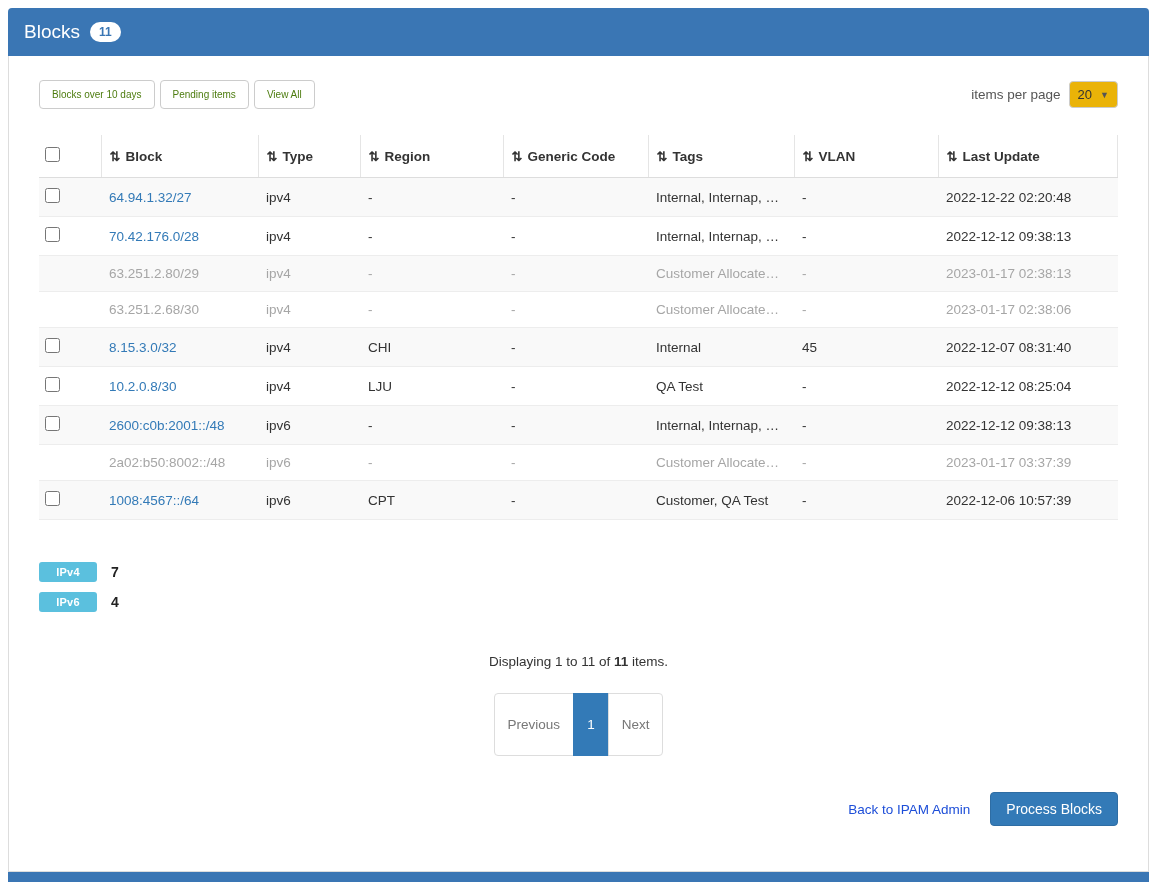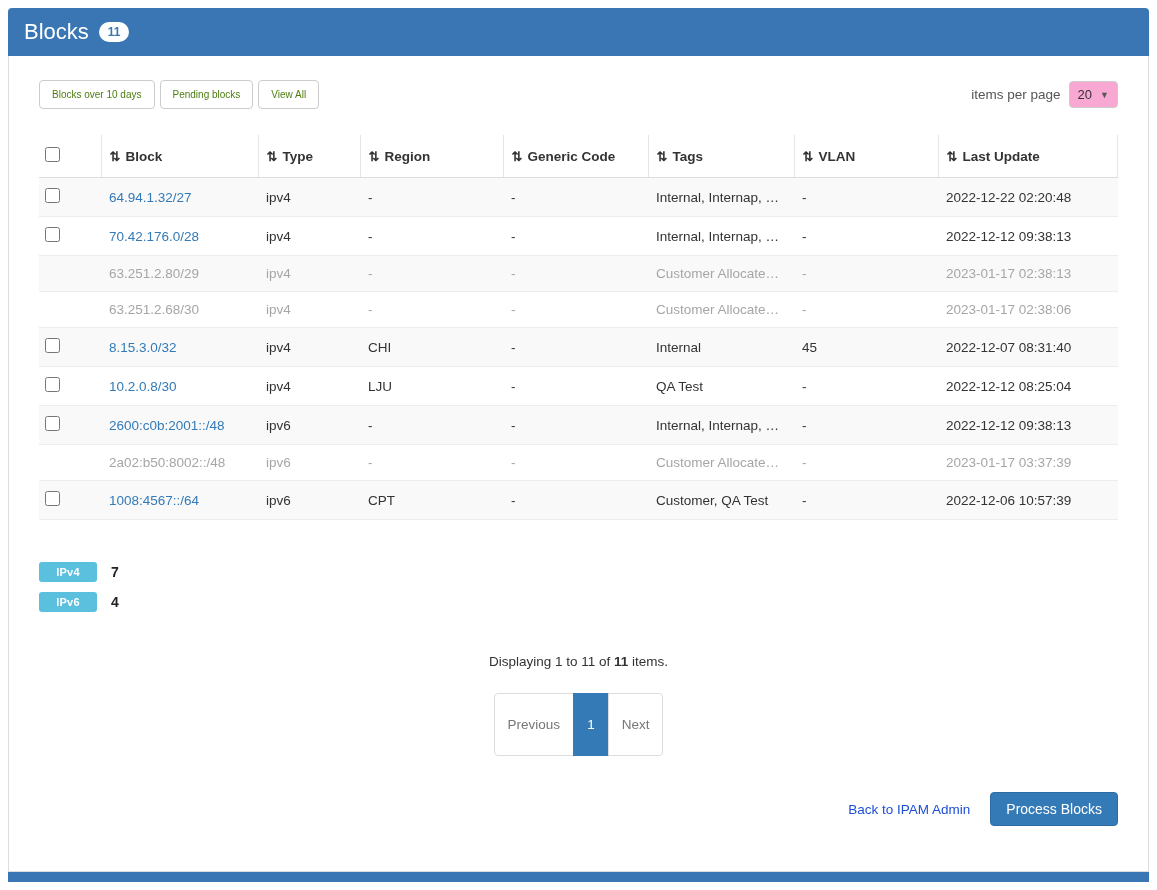--- a/index.html
+++ b/index.html
@@ -15,21 +15,21 @@
 
   
   .panel-header {
     background: #3a76b4;
     border-radius: 4px 4px 0 0;
     height: 48px;
     display: flex; align-items: center;
     padding: 0 16px;
     gap: 10px;
   }
-  .panel-title { color: #fff; font-size: 22px; text-align: right; }
+  .panel-title { color: #fff; font-size: 19px; text-align: right; }
   .count-badge {
     background: #fff; color: #3a76b4;
     font-size: 12px; font-weight: bold;
     border-radius: 10px; padding: 3px 9px;
     display: inline-block;
   }
 
   
   .panel-body {
     border: 1px solid #ddd; border-top: none;
@@ -42,21 +42,21 @@
   
   .toolbar { display: flex; justify-content: space-between; align-items: center; margin-bottom: 26px; }
   .filters { display: flex; gap: 5px; }
   .filter-btn {
     background: #fff; border: 1px solid #ccc; border-radius: 4px;
     padding: 8px 12px; font-size: 10px; color: #4d7c0f;
     font-family: "Liberation Sans", sans-serif; cursor: pointer;
   }
   .per-page { display: flex; align-items: center; gap: 8px; font-size: 13.5px; color: #555; }
   .fake-select {
-    border: 1px solid #ccc; border-radius: 4px; background: #f9a8d4;
+    border: 1px solid #ccc; border-radius: 4px; background: #eab308;
     padding: 5px 8px; display: inline-flex; align-items: center; gap: 8px;
     font-size: 13px; color: #333; cursor: pointer;
   }
   .fake-select .caret { font-size: 9px; color: #555; }
 
   
   table { width: 100%; border-collapse: collapse; font-size: 13.5px; table-layout: fixed; }
   th {
     text-align: left; font-weight: bold; color: #333;
     padding: 12px 8px; border-bottom: 1px solid #ddd; border-right: 1px solid #e5e5e5;
@@ -116,21 +116,21 @@
   <div class="panel-header">
     <span class="panel-title">Blocks</span>
     <span class="count-badge">11</span>
   </div>
 
   <div class="panel-body">
 
     <div class="toolbar">
       <div class="filters">
         <button class="filter-btn">Blocks over 10 days</button>
-        <button class="filter-btn">Pending blocks</button>
+        <button class="filter-btn">Pending items</button>
         <button class="filter-btn">View All</button>
       </div>
       <div class="per-page">
         <span>items per page</span>
         <span class="fake-select">
           <span>20</span>
           <span class="caret">▼</span>
         </span>
       </div>
     </div>

